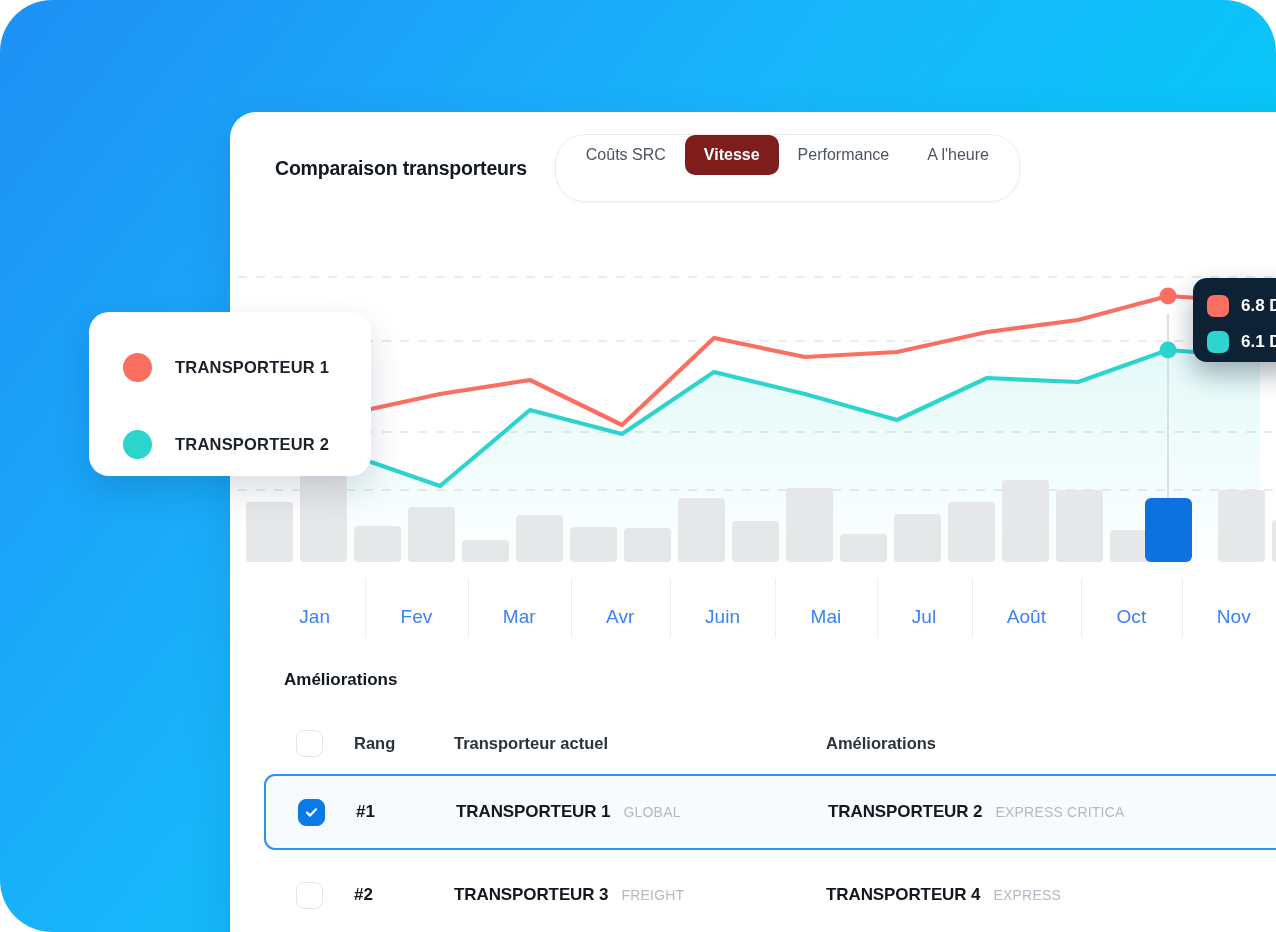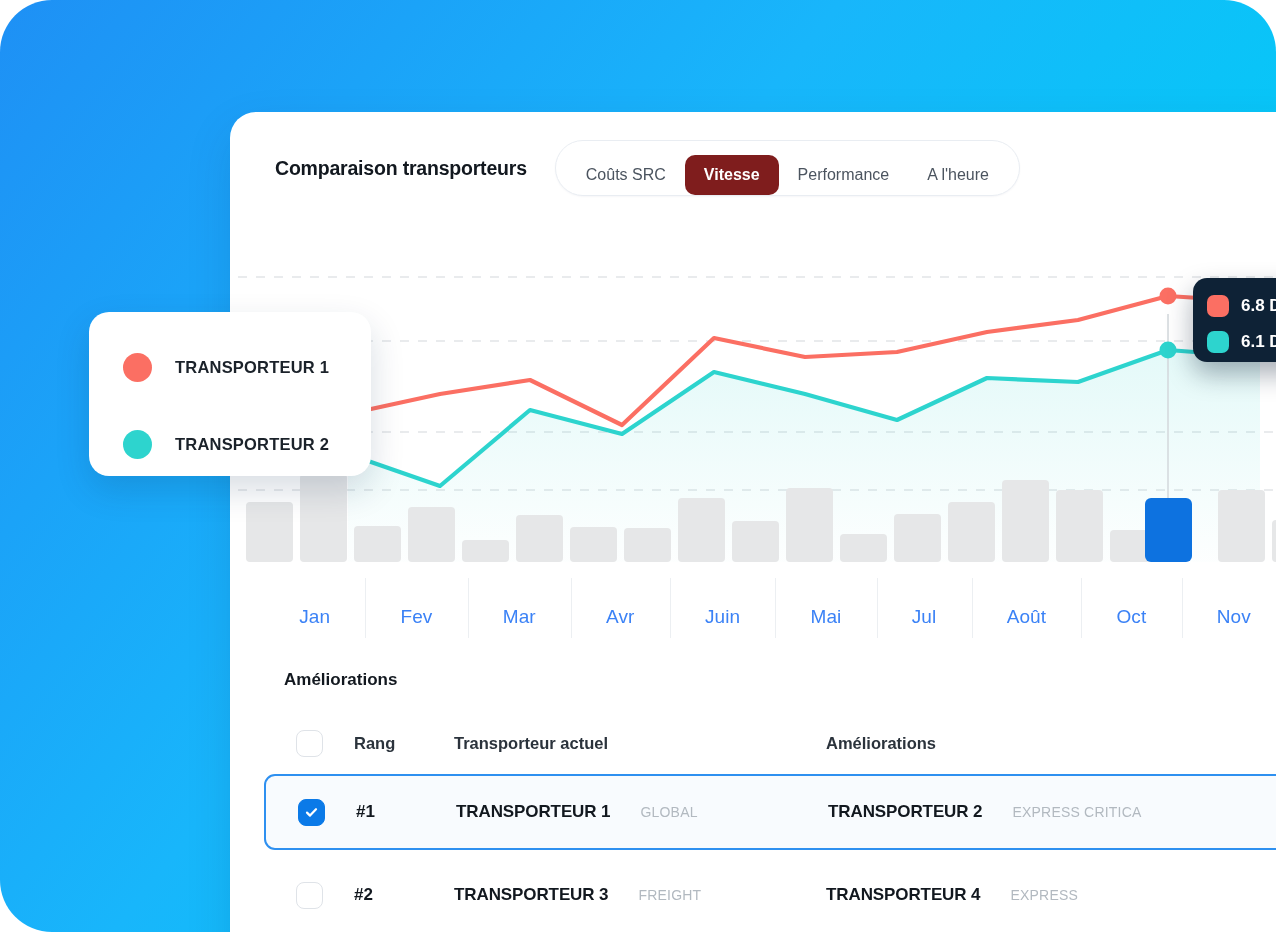--- a/index.html
+++ b/index.html
@@ -59,23 +59,23 @@
   .card-title {
     font-size: 19.5px;
     font-weight: 700;
     color: #12181f;
     letter-spacing: -0.2px;
     white-space: nowrap;
   }
 
   .tab-group {
     display: flex;
-    align-items: flex-end;
+    align-items: flex-start;
     margin-left: 28px;
-    height: 56px;
+    height: 68px;
     padding: 0 11px;
     background: #ffffff;
     border: 1px solid #e9edf2;
     border-radius: 30px;
     box-shadow: 0 1px 2px rgba(16, 38, 70, 0.04);
   }
 
   .tab {
     height: 40px;
     padding: 0 19px;
@@ -202,21 +202,21 @@
   .name {
     font-size: 17px;
     font-weight: 700;
     color: #12181f;
     letter-spacing: -0.1px;
   }
 
   .badge {
     font-size: 14px;
     color: #b2b9c0;
-    margin-left: 30px;
+    margin-left: 13px;
     letter-spacing: 0.2px;
     white-space: nowrap;
   }
 
   .cell-flex { display: flex; align-items: baseline; }
 
   
   .legend-card {
     position: absolute;
     left: 89px;

